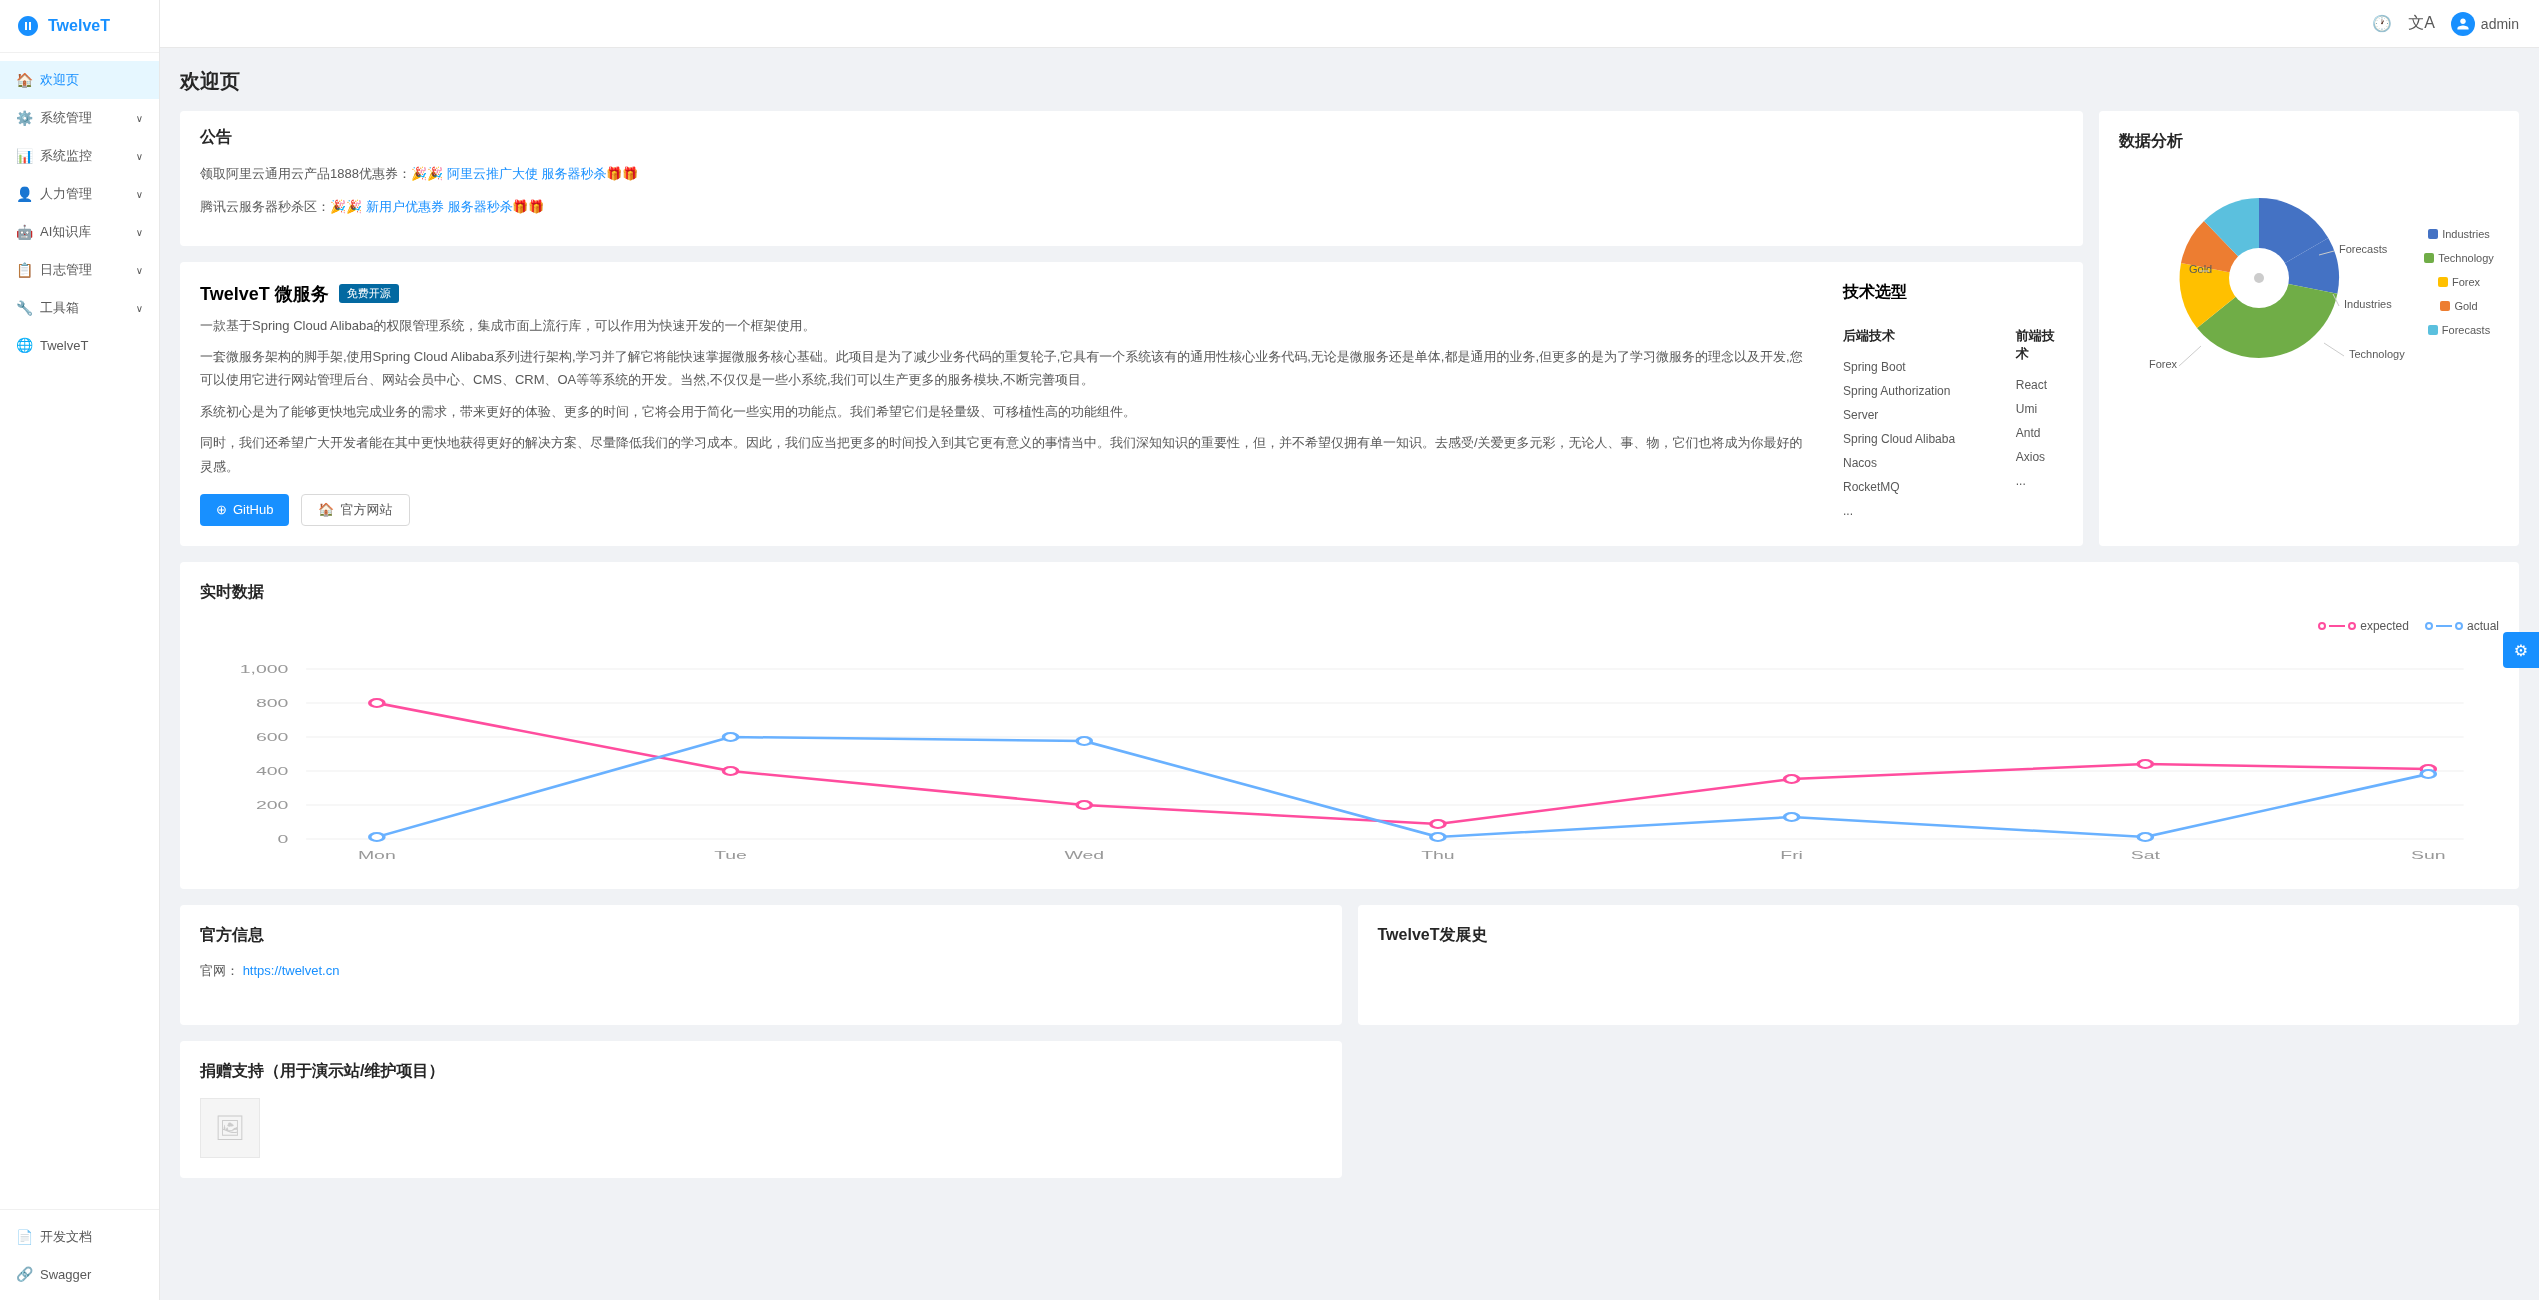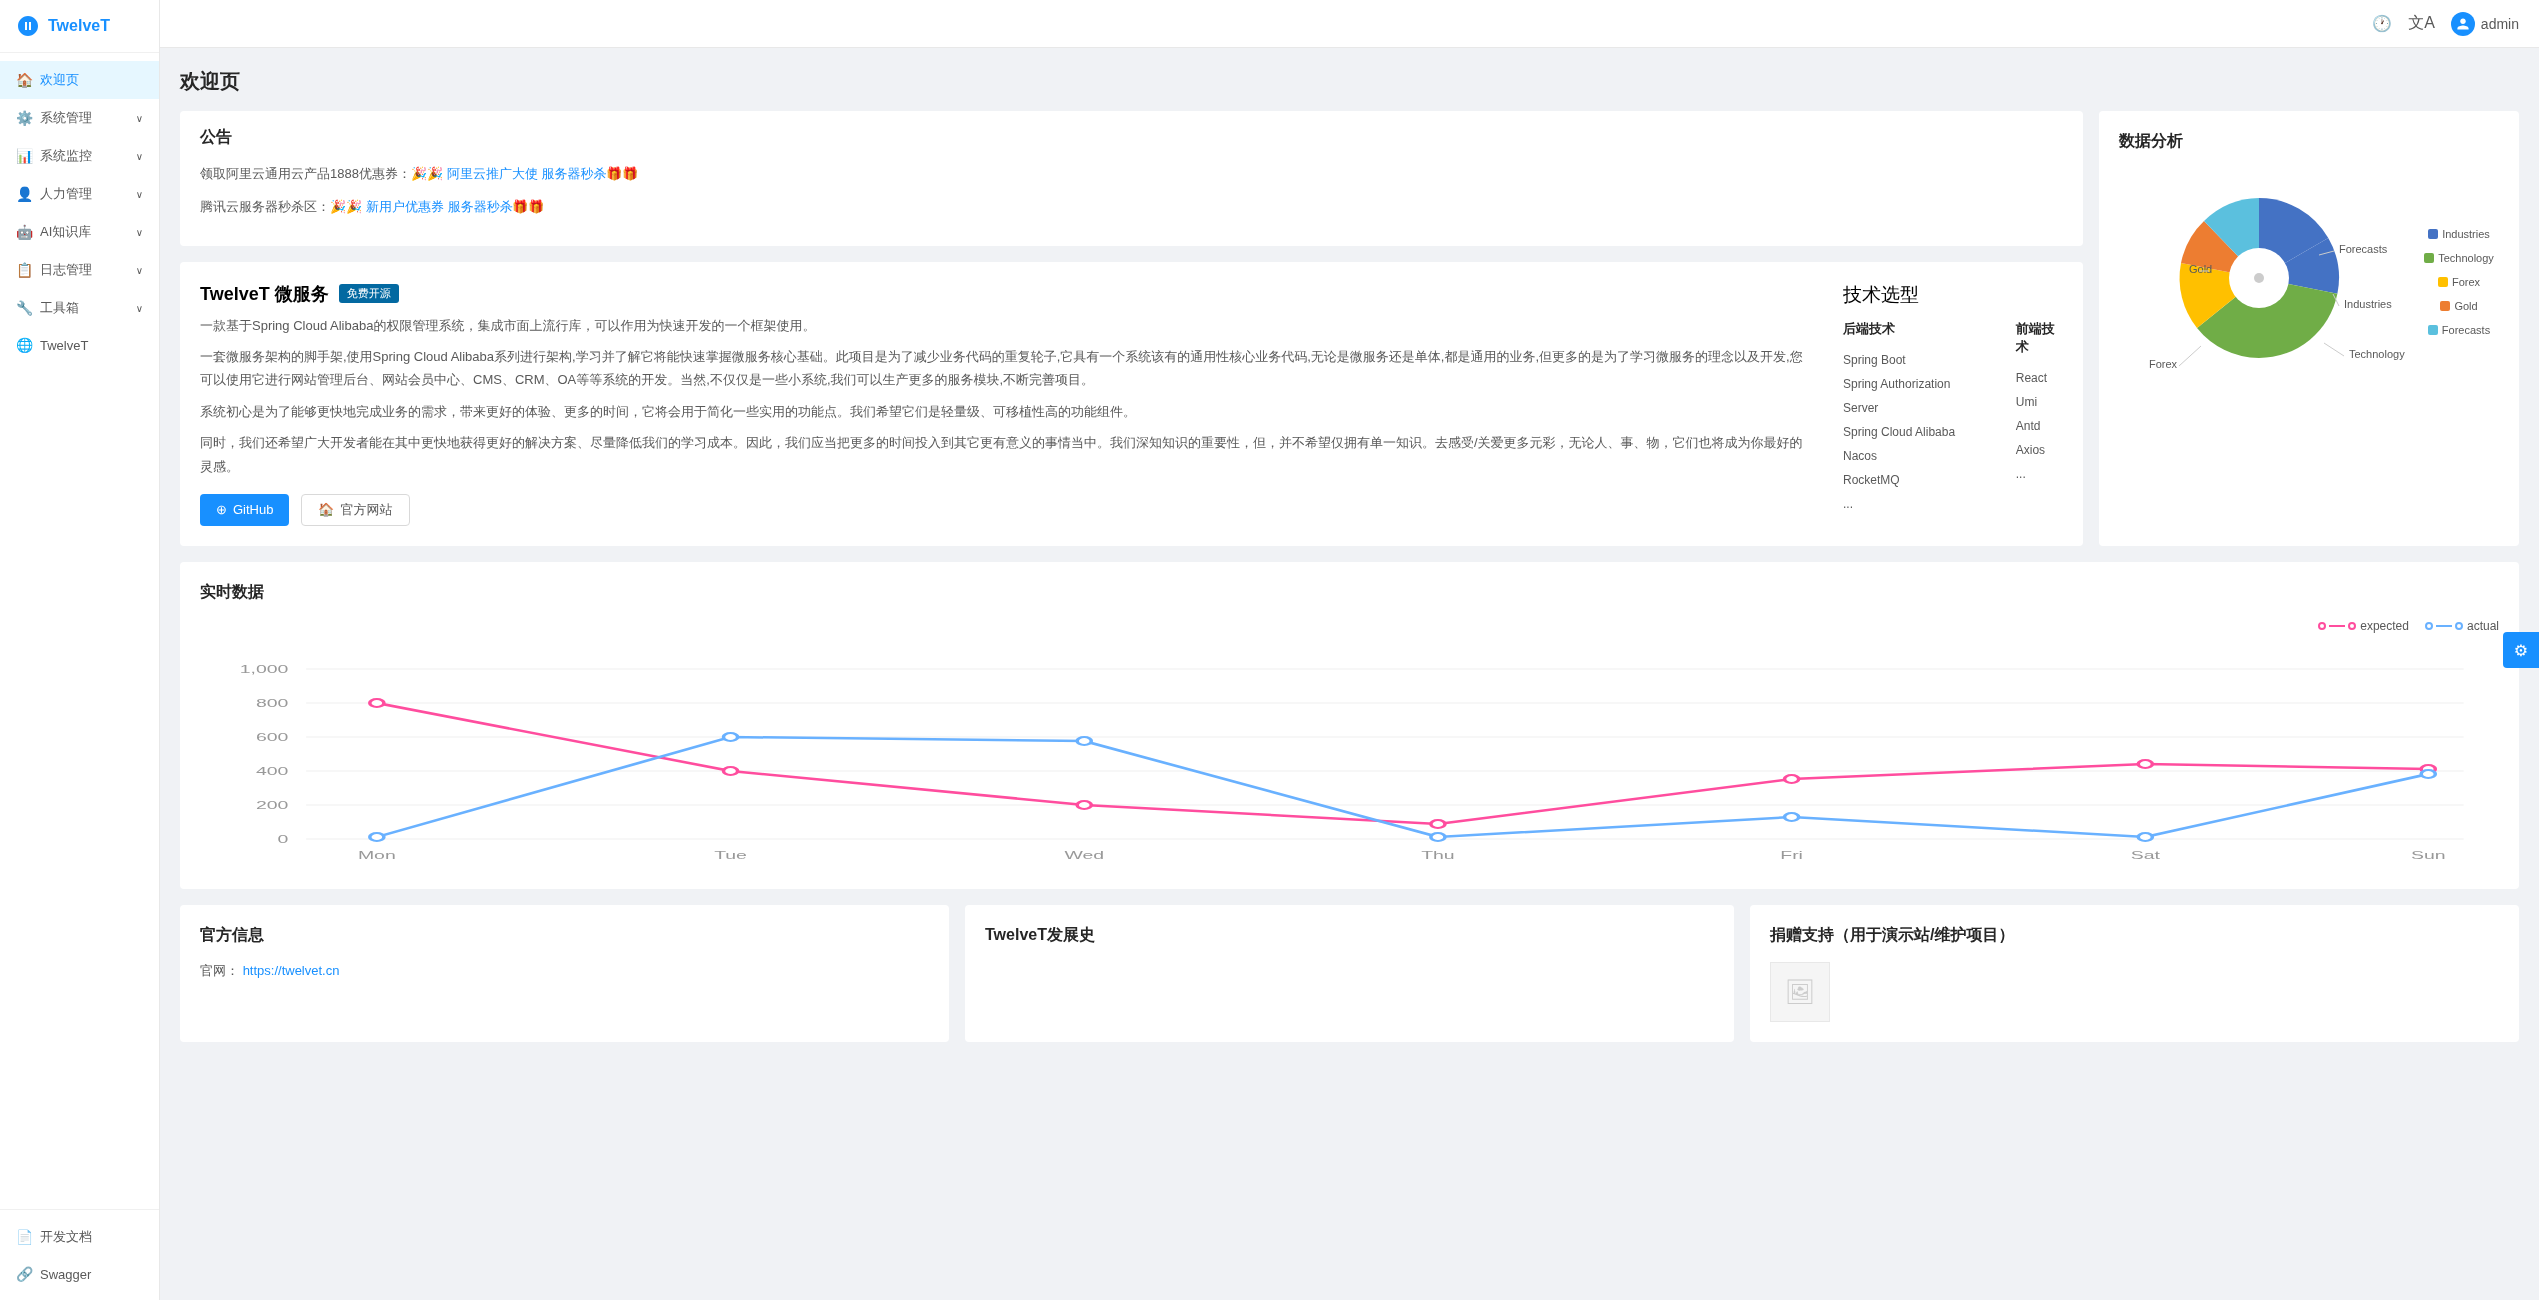--- a/index.html
+++ b/index.html
@@ -57,30 +57,30 @@
     .chart-legend { display: flex; gap: 12px; justify-content: center; flex-wrap: wrap; margin-top: 8px; }
     .legend-item { display: flex; align-items: center; gap: 4px; font-size: 11px; color: #595959; }
     .legend-dot { width: 10px; height: 10px; border-radius: 2px; }
 
     
     .left-cards { flex: 1; }
     .notice-card { background: #fff; border-radius: 4px; padding: 16px 20px; margin-bottom: 16px; }
     .micro-card { background: #fff; border-radius: 4px; padding: 20px; display: flex; gap: 32px; }
     .micro-left { flex: 1; }
     .micro-right { width: 220px; }
-    .tech-title { font-size: 19px; font-weight: 400; margin-bottom: 12px; }
+    .tech-title { font-size: 16px; font-weight: 700; margin-bottom: 24px; }
 
     
     .realtime-card { background: #fff; border-radius: 4px; padding: 20px; margin-bottom: 16px; }
     .line-chart-container { position: relative; height: 220px; margin-top: 16px; }
     .chart-legend-top { display: flex; gap: 16px; justify-content: flex-end; margin-bottom: 8px; }
     .legend-line { display: flex; align-items: center; gap: 4px; font-size: 12px; color: #595959; }
 
     
-    .bottom-section { display: grid; grid-template-columns: 1fr 1fr 1fr; gap: 16px; }
+    .bottom-section { display: grid; grid-template-columns: 1fr 1fr; gap: 16px; }
     .bottom-card { background: #fff; border-radius: 4px; padding: 20px; min-height: 120px; }
     .official-link { color: #1890ff; text-decoration: none; font-size: 13px; text-align: right; }
 
     
     .settings-float { position: fixed; right: 0; top: 50%; transform: translateY(-50%); background: #1890ff; color: white; width: 36px; height: 36px; display: flex; align-items: center; justify-content: center; border-radius: 4px 0 0 4px; cursor: pointer; font-size: 16px; z-index: 100; }
 
     svg.pie { overflow: visible; }
 
     
     .line-chart-svg { width: 100%; height: 100%; }

